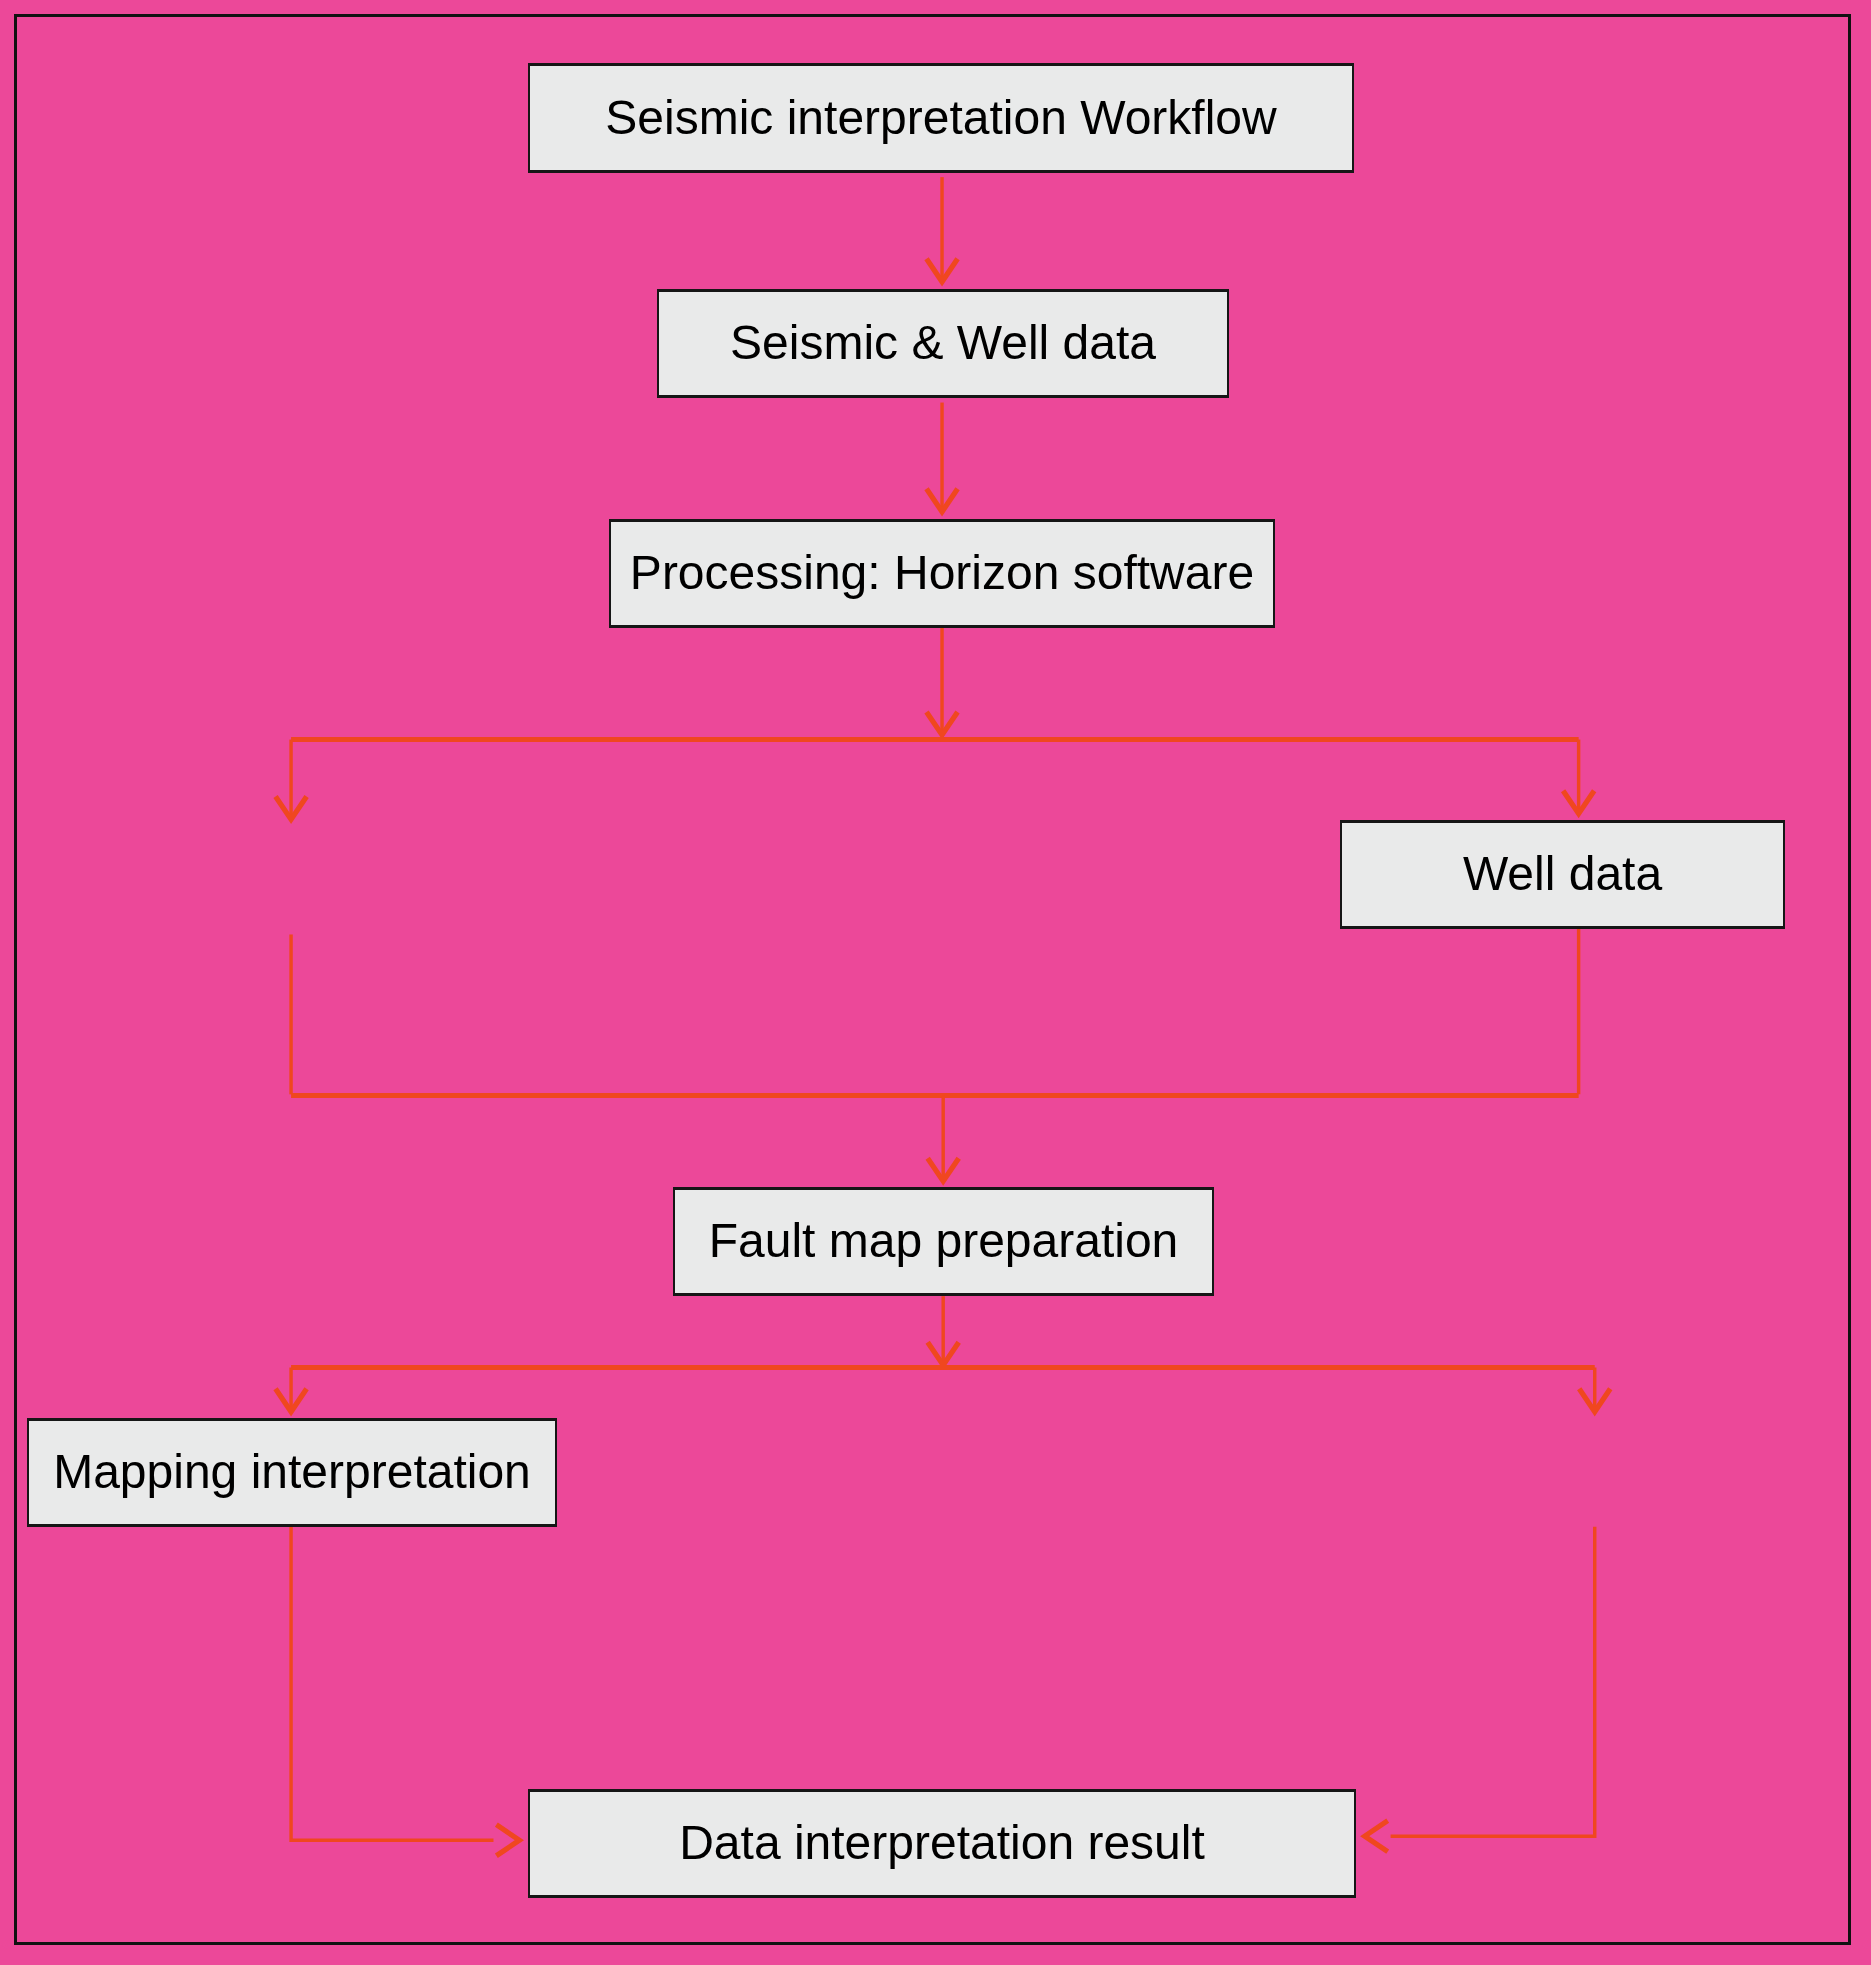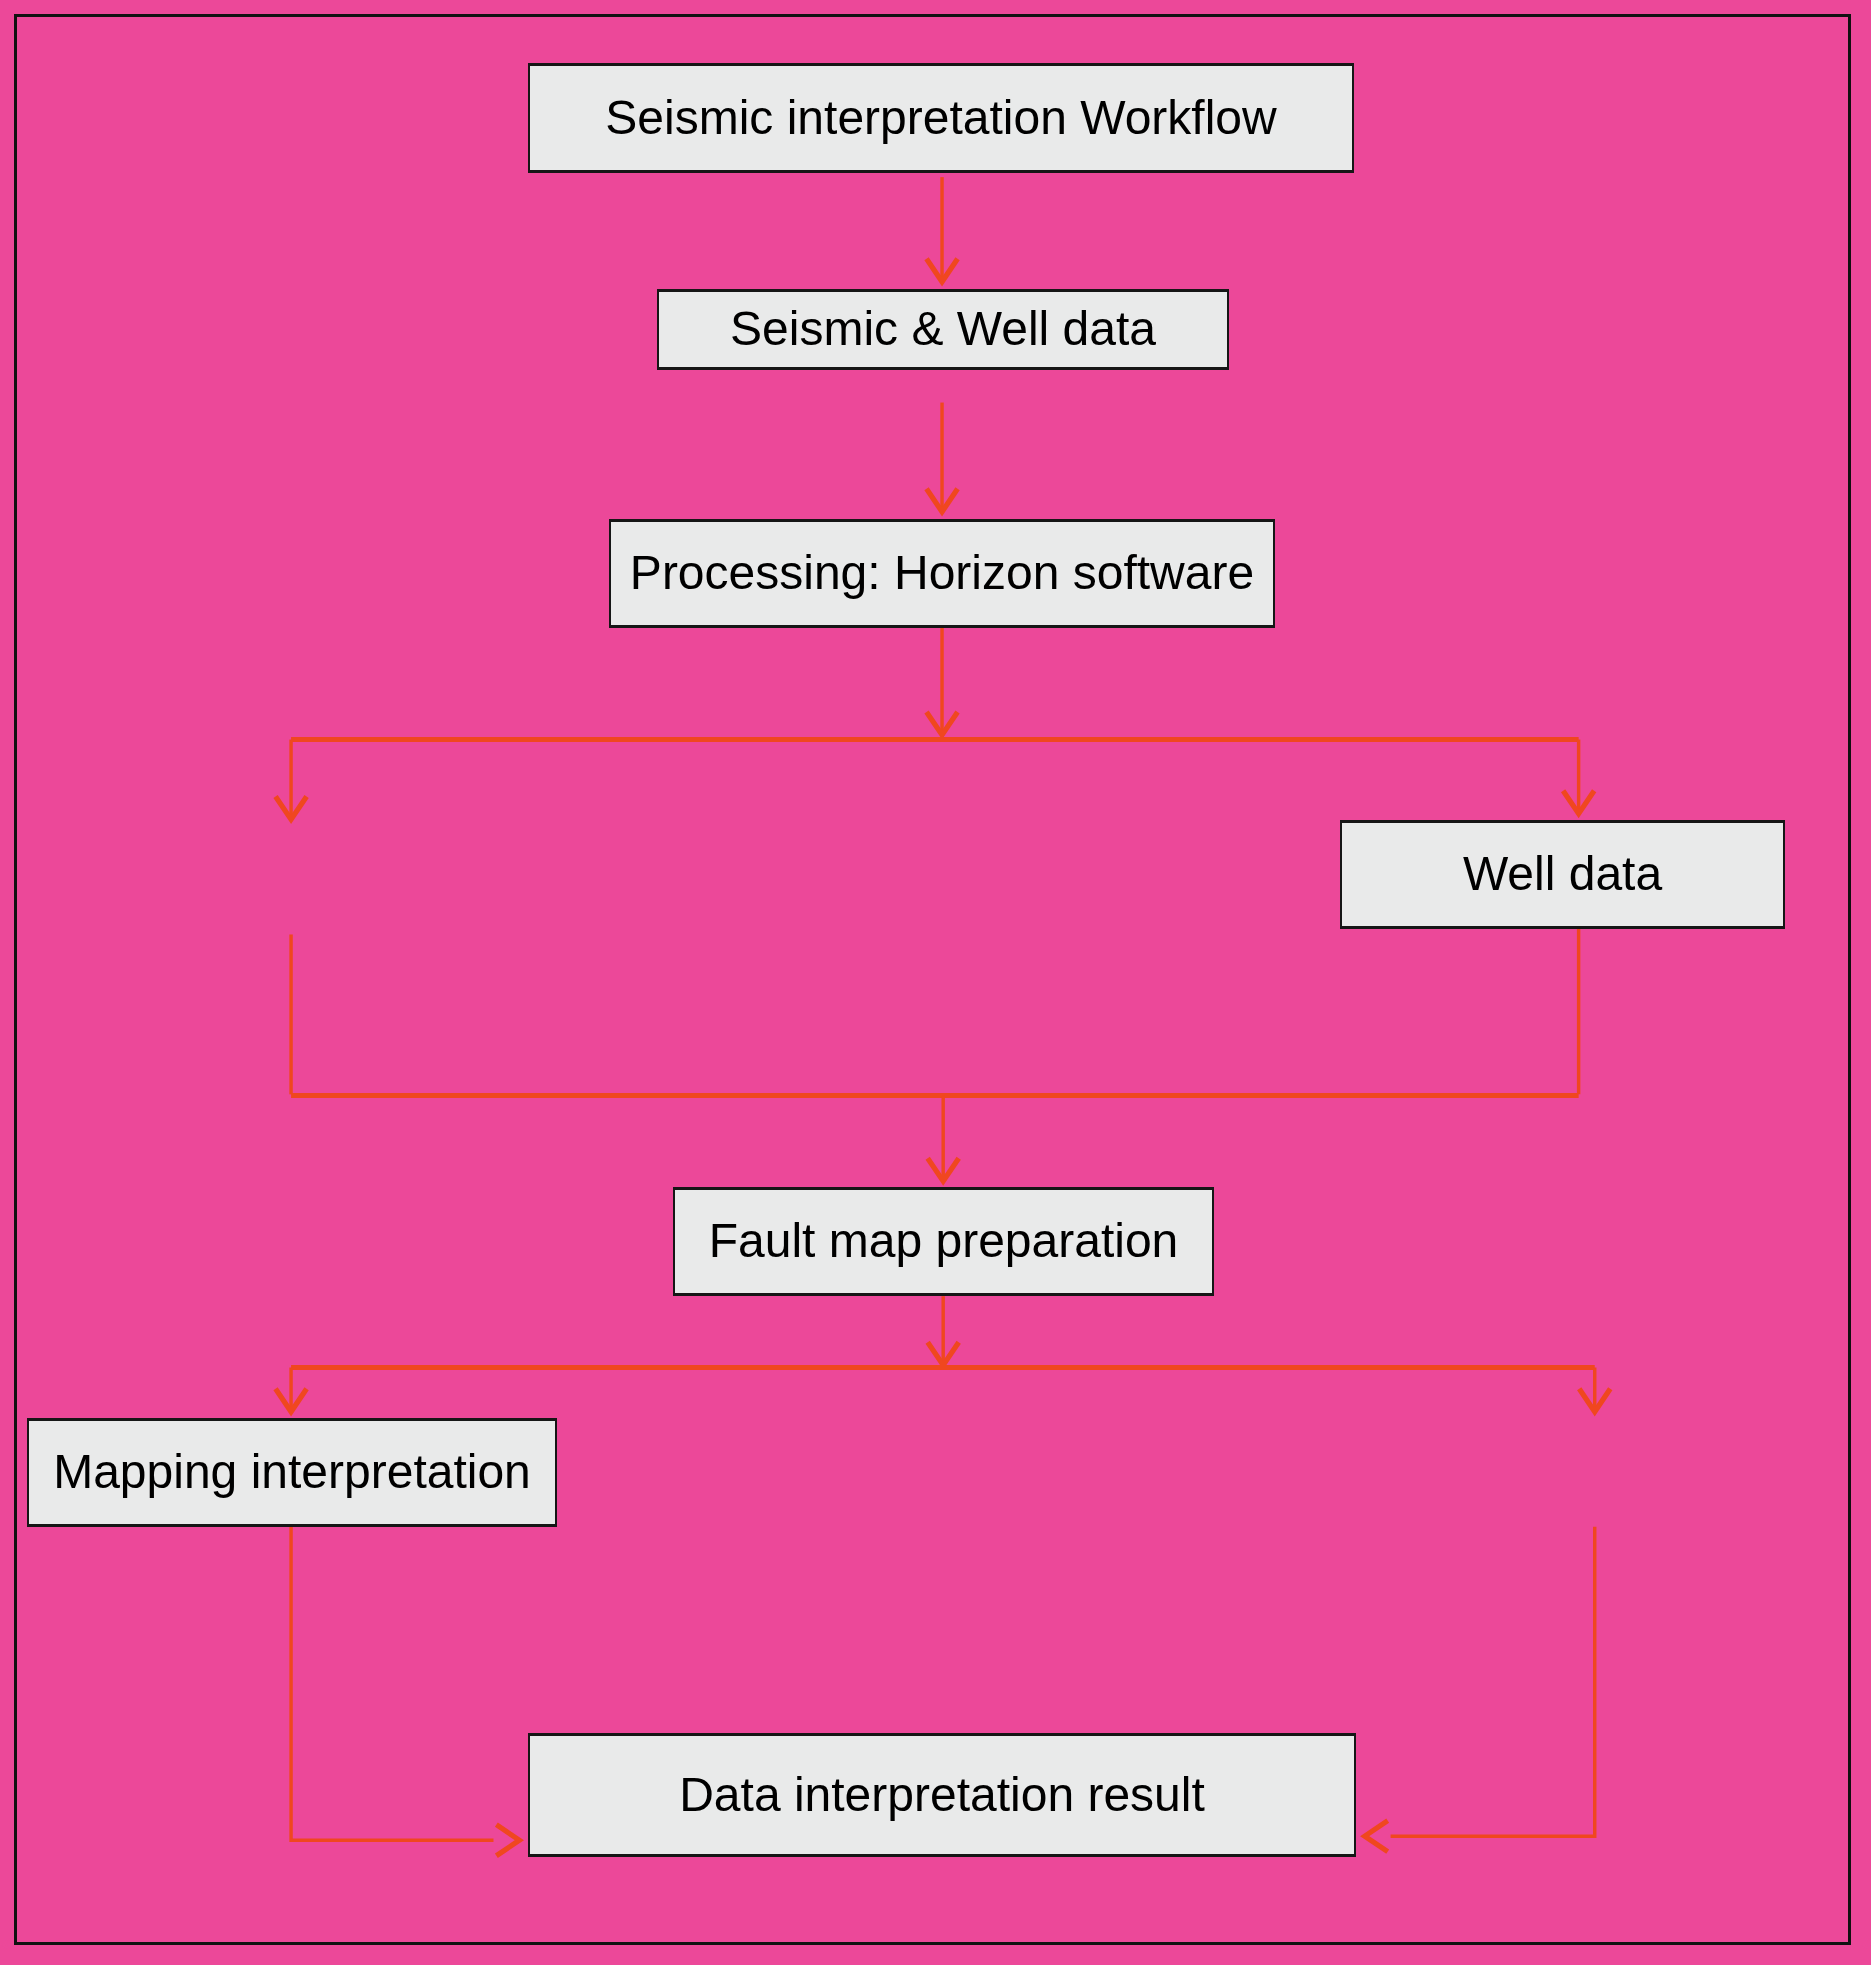--- a/index.html
+++ b/index.html
@@ -29,28 +29,28 @@
     align-items: center;
     justify-content: center;
     text-align: center;
     font-size: 48px;
     line-height: 1.1;
     color: #000000;
     white-space: nowrap;
   }
   
   #node-title        { left: 528px;  top: 63px;  width: 826px; height: 110px; }
-  #node-seismic-well { left: 657px; top: 289px;  width: 572px;  height: 81px; }
+  #node-seismic-well { left: 657px; top: 289px;  width: 572px;  height: 109px; }
   #node-processing   { left: 609px; top: 519px;  width: 666px; height: 109px; }
   #node-seismic-data { left: 53px;   top: 825px; width: 472px;  height: 109px; }
   #node-well-data    { left: 1340px; top: 820px; width: 445px;  height: 109px; }
   #node-base-map     { left: 673px; top: 1187px; width: 541px;  height: 109px; }
   #node-horizon      { left: 27px;   top: 1418px; width: 530px;  height: 109px; }
   #node-fault        { left: 1353px; top: 1418px; width: 483px;  height: 109px; }
-  #node-result       { left: 528px;  top: 1733px; width: 828px; height: 124px; text-align: center; }
+  #node-result       { left: 528px;  top: 1789px; width: 828px; height: 109px; text-align: center; }
 
   #connectors {
     position: absolute;
     left: 0; top: 0;
     width: 1872px; height: 1965px;
     pointer-events: none;
   }
   .stem  { stroke: var(--arrow, #f0471f); stroke-width: 6; fill: none; }
   .bus   { stroke: var(--arrow, #f0471f); stroke-width: 9; fill: none; }
   .head  { stroke: var(--arrow, #f0471f); stroke-width: 9; fill: none; stroke-linejoin: miter; }

